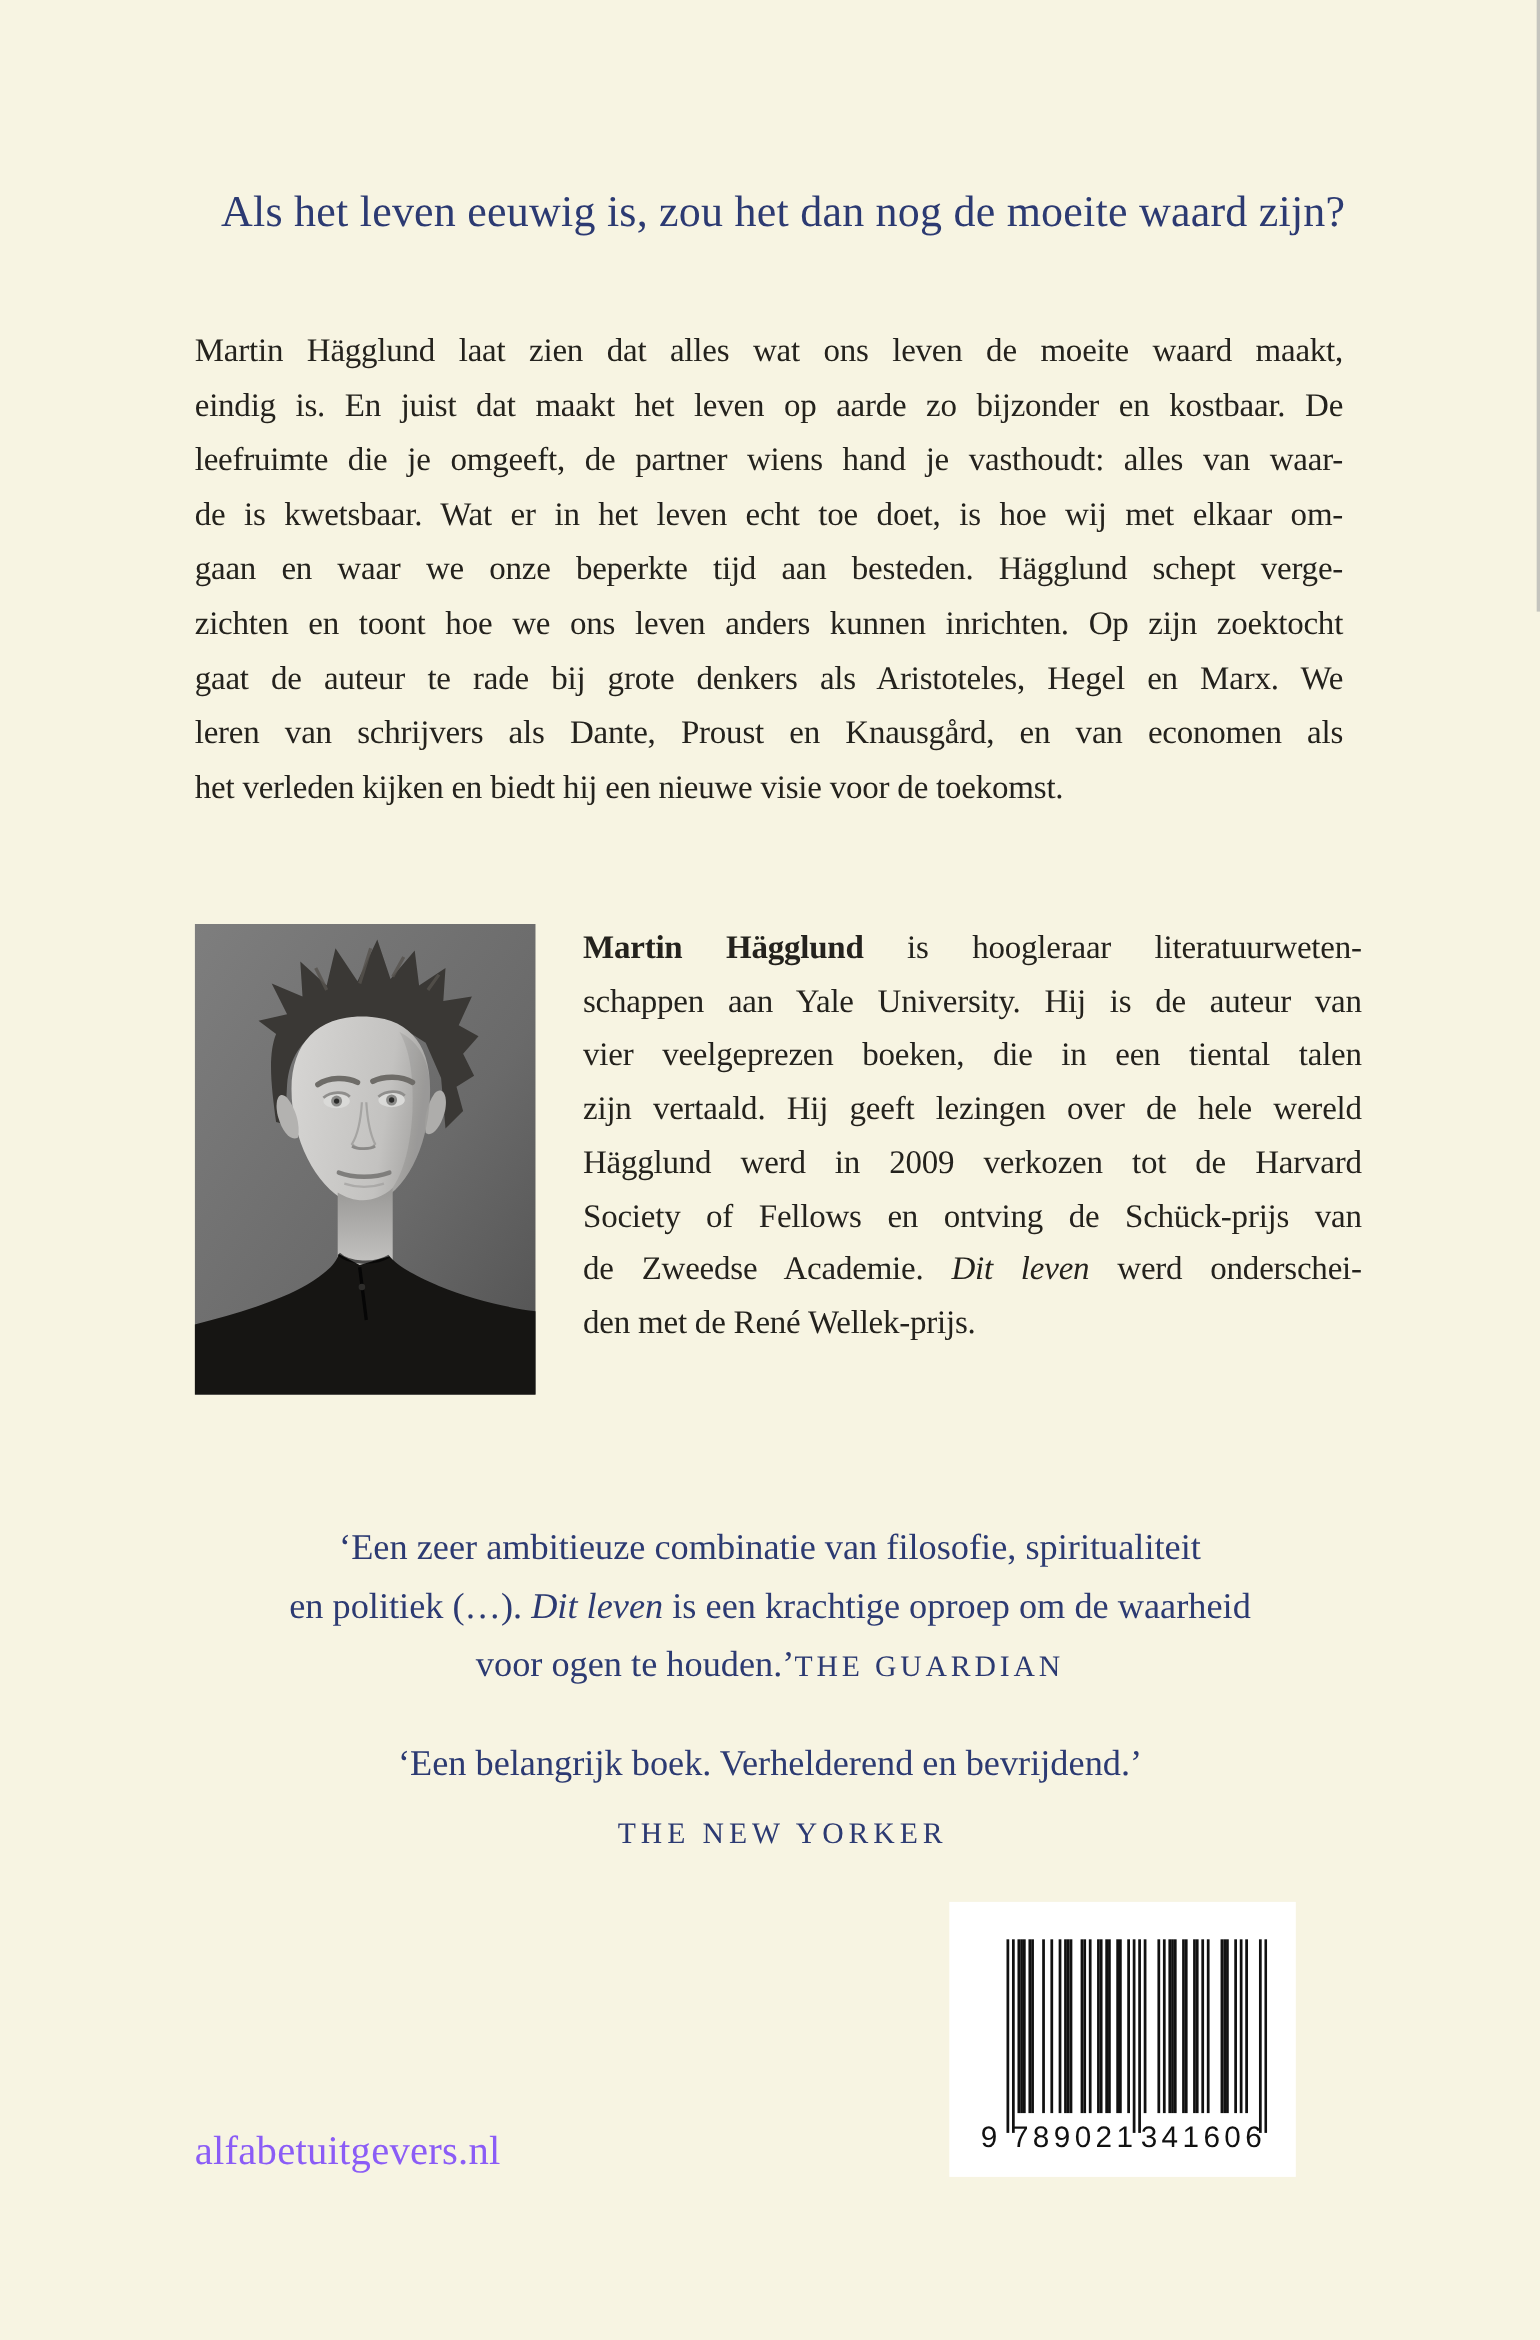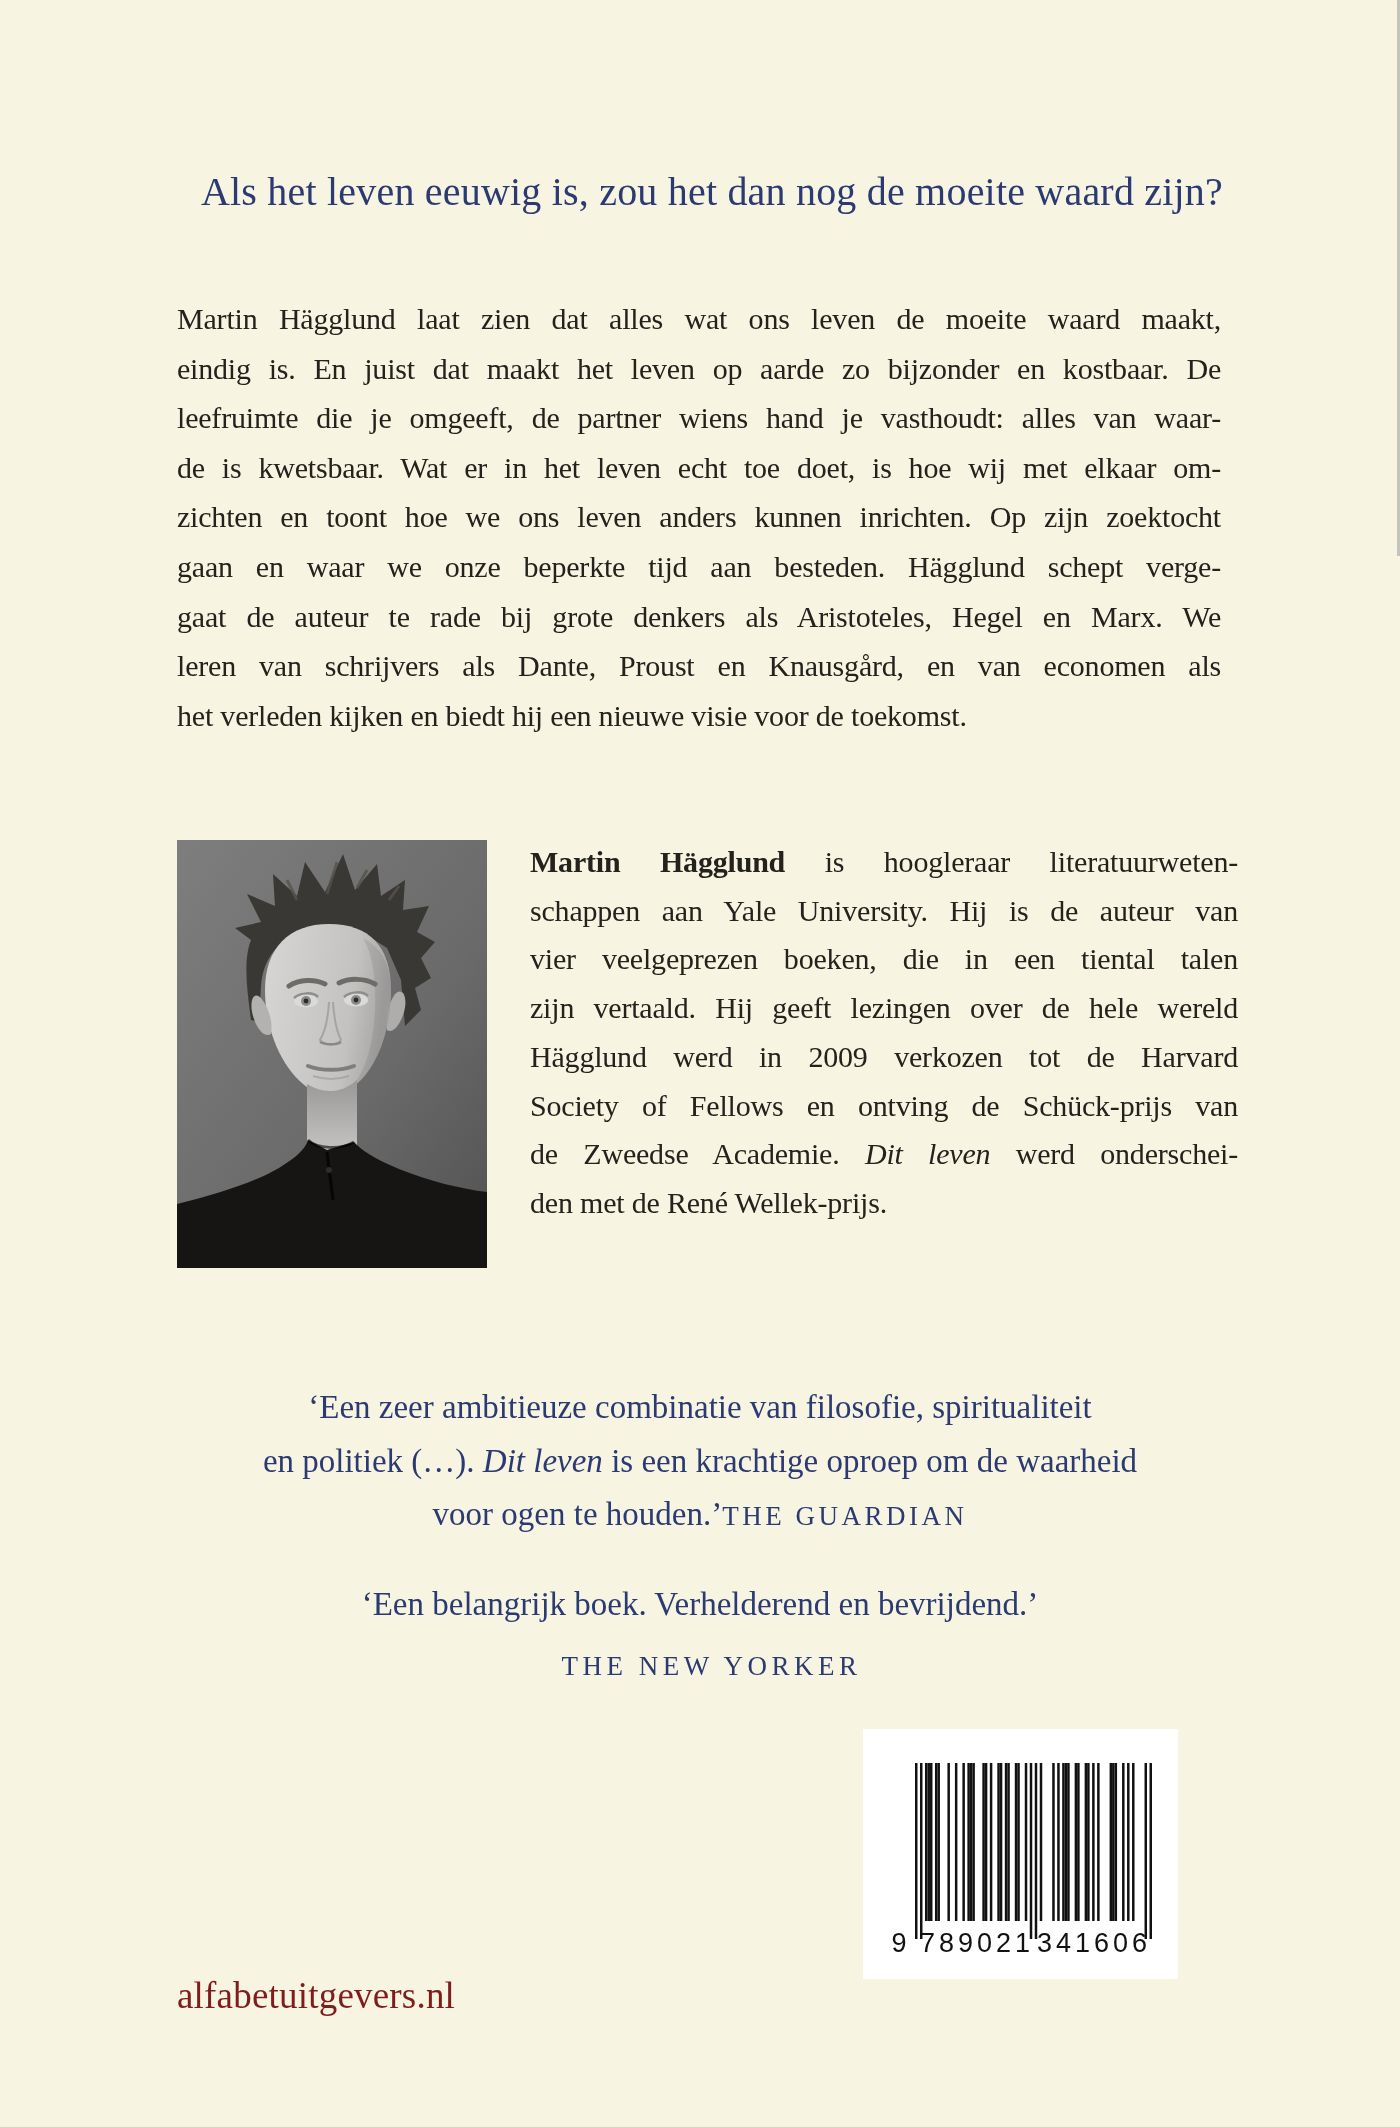--- a/index.html
+++ b/index.html
@@ -26,38 +26,38 @@
   .quote-g{top:1381px;font-size:33px;line-height:53.5px;}
   .quote-n{top:1578px;font-size:33px;line-height:53.5px;}
   .source{font-size:27px;letter-spacing:3.5px;}
   .source-inline{margin-left:0;font-family:Liberation Serif, serif;}
   .source-line{margin-top:8px;letter-spacing:4.5px;padding-left:23px;}
 
   .barcode-box{position:absolute;left:863px;top:1729px;width:315px;height:250px;background:#ffffff;}
   .barcode-box svg{position:absolute;left:26px;top:26px;}
   .bc-digit{font-family:"Liberation Sans","DejaVu Sans",sans-serif;font-size:27px;fill:#111111;}
 
-  .publisher{position:absolute;left:177px;top:1934px;font-size:37px;color:#7f1d1d;letter-spacing:.2px;margin-top:40px;}
+  .publisher{position:absolute;left:177px;top:1934px;font-size:37px;color:#8b5cf6;letter-spacing:.2px;}
 </style>
 </head>
 <body>
 
 <div class="cover">
 
   <div class="edge-line"></div>
 
   <div class="tagline">Als het leven eeuwig is, zou het dan nog de moeite waard zijn?</div>
 
   <div class="synopsis">
     <div class="jline">Martin Hägglund laat zien dat alles wat ons leven de moeite waard maakt,</div>
     <div class="jline">eindig is. En juist dat maakt het leven op aarde zo bijzonder en kostbaar. De</div>
     <div class="jline">leefruimte die je omgeeft, de partner wiens hand je vasthoudt: alles van waar-</div>
     <div class="jline">de is kwetsbaar. Wat er in het leven echt toe doet, is hoe wij met elkaar om-</div>
+    <div class="jline">gaan en waar we onze beperkte tijd aan besteden. Hägglund schept verge-</div>
     <div class="jline">zichten en toont hoe we ons leven anders kunnen inrichten. Op zijn zoektocht</div>
-    <div class="jline">gaan en waar we onze beperkte tijd aan besteden. Hägglund schept verge-</div>
     <div class="jline">gaat de auteur te rade bij grote denkers als Aristoteles, Hegel en Marx. We</div>
     <div class="jline">leren van schrijvers als Dante, Proust en Knausgård, en van economen als</div>
     <div class="lline">het verleden kijken en biedt hij een nieuwe visie voor de toekomst.</div>
   </div>
 
   <div class="photo">
     <svg viewBox="0 0 310 428" width="310" height="428" xmlns="http://www.w3.org/2000/svg">
       <defs>
         <linearGradient id="gbg" x1="0" y1="0" x2="1" y2="1">
           <stop offset="0" stop-color="#7e7e7e"></stop>

